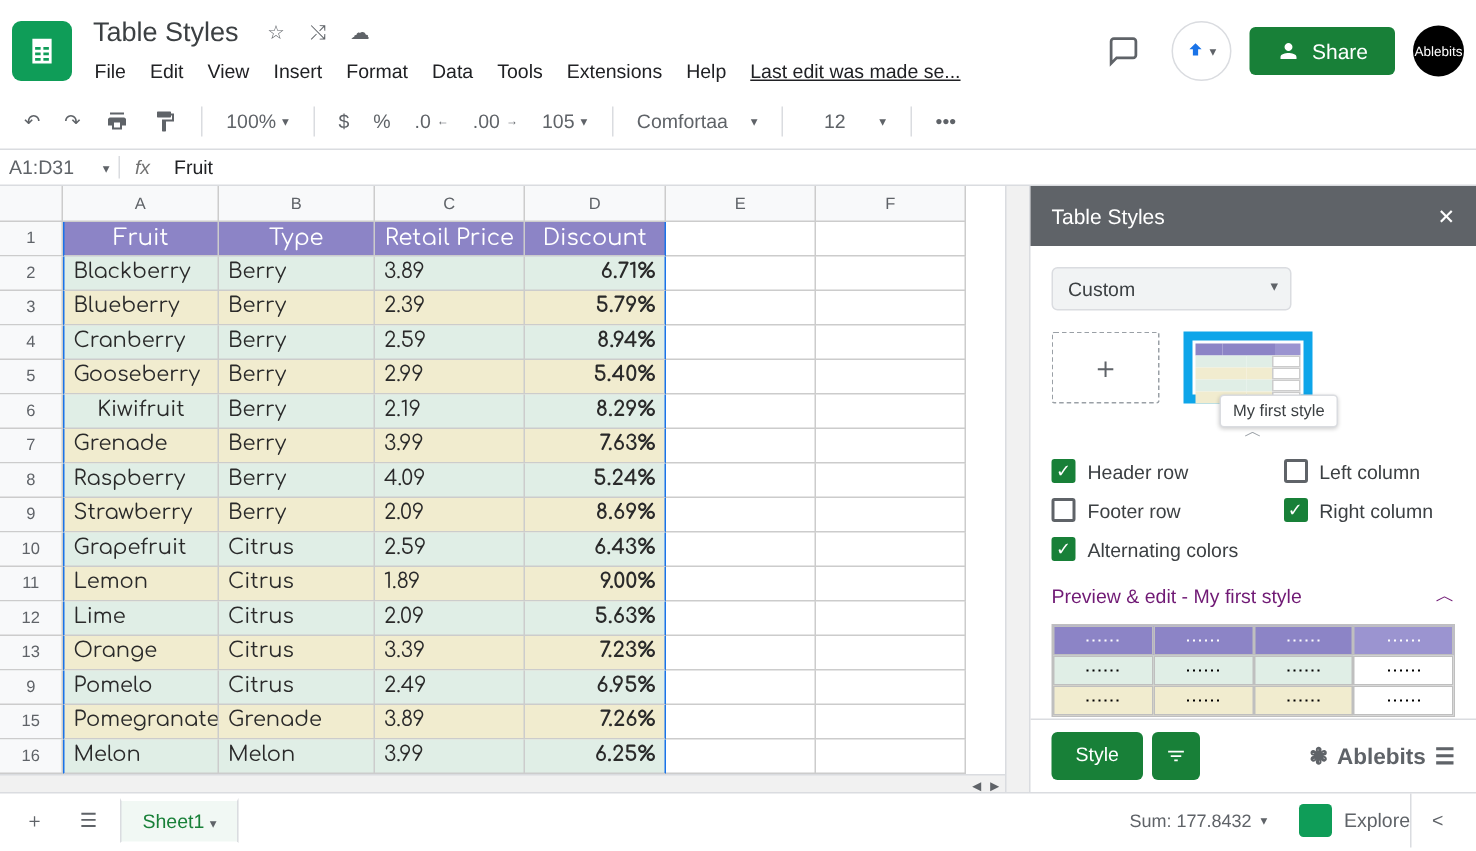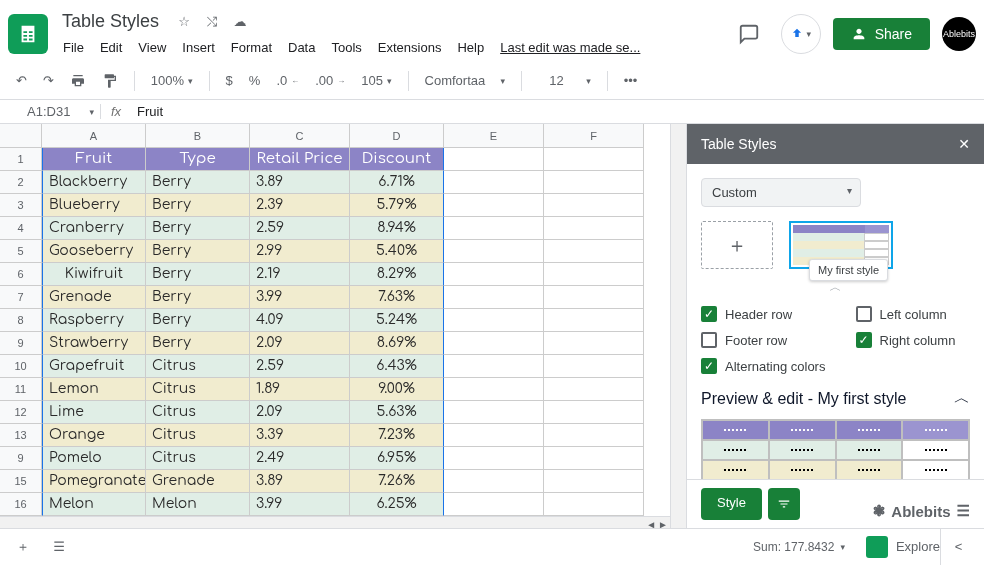--- a/index.html
+++ b/index.html
@@ -15,65 +15,65 @@
 .menubar span { padding: 4px 7px; color: #202124; cursor: pointer; border-radius: 4px; }
 .last-edit { color: #5f6368; text-decoration: underline; padding: 4px 7px; white-space: nowrap; max-width: 160px; overflow: hidden; text-overflow: ellipsis; }
 .right-actions { display: flex; align-items: center; gap: 12px; margin-left: 8px; }
 .iconbtn { width: 40px; height: 40px; border-radius: 50%; display: flex; align-items: center; justify-content: center; color: #5f6368; cursor: pointer; }
 .iconbtn.outline { border: 1px solid #dadce0; color: #1a73e8; }
 .share-btn { background: #188038; color: #fff; padding: 8px 18px; border-radius: 4px; font-size: 14px; display: flex; align-items: center; gap: 8px; cursor: pointer; font-weight: 500;}
 .avatar { width: 34px; height: 34px; border-radius: 50%; background: #000; color: #fff; font-size: 9px; display: flex; align-items: center; justify-content: center; }
 .toolbar { display: flex; align-items: center; padding: 4px 10px; border-bottom: 1px solid #dadce0; height: 38px; gap: 4px; font-size: 13px; color: #5f6368; }
 .tsep { width: 1px; height: 20px; background: #dadce0; margin: 0 6px; }
 .titem { padding: 4px 6px; cursor: pointer; border-radius: 2px; display: flex; align-items: center; gap: 4px;}
-.namebox { display: flex; align-items: center; border-bottom: 1px solid #dadce0; height: 24px; padding-left: 21px; }
+.namebox { display: flex; align-items: center; border-bottom: 1px solid #dadce0; height: 24px; }
 .nb-ref { width: 80px; padding: 0 6px; font-size: 13px; color: #5f6368; border-right: 1px solid #dadce0; display: flex; align-items: center; gap: 4px;}
 .nb-fx { width: 30px; text-align: center; font-style: italic; color: #737373; }
 .nb-input { flex: 1; padding: 0 6px; font-size: 13px; color: #202124; }
 .workspace { display: flex; height: calc(567px - 62px - 38px - 24px - 36px - 3px); }
 .grid-area { flex: 1; display: flex; overflow: hidden; position: relative; }
 .col-headers { display: flex; font-size: 11px; color: #5f6368; height: 24px; }
 .corner { width: 42px; border-right: 1px solid #ccc; border-bottom: 1px solid #ccc; background: #f8f9fa; }
 .colh { border-right: 1px solid #ccc; border-bottom: 1px solid #ccc; text-align: center; line-height: 24px; background: #f8f9fa; }
 .grid-body { display: flex; }
 .rownums { width: 42px; }
 .rown { height: 23px; font-size: 11px; color: #5f6368; text-align: center; line-height: 23px; border-right: 1px solid #ccc; border-bottom: 1px solid #ccc; background: #f8f9fa; }
 .cells { }
 .row { display: flex; height: 23px; }
 .cell { border-right: 1px solid #ccc; border-bottom: 1px solid #ccc; padding: 0 6px; line-height: 22px; font-size: 14px; overflow: hidden; white-space: nowrap; font-family: 'Comfortaa', Arial, sans-serif; color: #2a2a2a;}
 .hdr-cell { background: #8c84c6; color: #fff; text-align: center; font-size: 15px; }
-.d-col { text-align: center; font-weight: 400; }
+.d-col { text-align: right; font-weight: 700; }
 .alt0 { background: #e0eee6; }
 .alt1 { background: #f1eccf; }
 .scroll-v { width: 16px; background: #f1f1f1; border-left: 1px solid #dadce0; position: relative;}
 .scroll-h { height: 16px; background: #f1f1f1; border-top: 1px solid #dadce0; display:flex; align-items:center; justify-content:flex-end; padding:0 2px; gap:2px; font-size:10px; color:#5f6368;}
 .sidepanel { width: 298px; border-left: 1px solid #dadce0; display: flex; flex-direction: column; background: #fff; }
 .sp-header { background: #5f6368; color: #fff; height: 40px; display: flex; align-items: center; padding: 0 14px; font-size: 14px; font-weight: 500; justify-content: space-between;}
 .sp-body { padding: 14px; flex: 1; overflow: hidden; position: relative;}
 .dropdown { border: 1px solid #dadce0; border-radius: 4px; padding: 6px 28px 6px 10px; font-size: 13px; color: #3c4043; position: relative; width: 160px; background: #f1f3f4; cursor:pointer;}
 .dropdown::after { content: "▾"; position: absolute; right: 8px; top: 6px; font-size: 10px; color: #5f6368;}
 .templates { display: flex; gap: 16px; margin-top: 14px; }
 .tpl-add { width: 72px; height: 48px; border: 1px dashed #9aa0a6; border-radius: 2px; display: flex; align-items: center; justify-content: center; color: #5f6368; font-size: 20px; cursor: pointer; }
-.tpl-preview { width: 104px; height: 48px; border: 2px solid #0ea5e9; padding: 2px; position: relative; cursor:pointer;}
+.tpl-preview { width: 86px; height: 48px; border: 6px solid #0ea5e9; padding: 2px; position: relative; cursor:pointer;}
 .tpl-row { height: 8px; display: flex; }
 .tpl-c { flex: 1; border: 0; }
 .tooltip { position: absolute; top: 36px; left: 18px; background: #fff; border: 1px solid #dadce0; padding: 4px 8px; font-size: 11px; border-radius: 3px; box-shadow: 0 1px 3px rgba(0,0,0,.2); white-space: nowrap;}
 .sp-collapse { text-align: center; color: #9aa0a6; font-size: 12px; margin: 10px 0 4px; cursor:pointer;}
 .checks { margin-top: 8px; }
 .check-row { display: flex; gap: 40px; margin: 10px 0; }
 .chk { display: flex; align-items: center; gap: 8px; font-size: 13px; color: #3c4043; flex:1; cursor:pointer;}
 .chk-box { width: 16px; height: 16px; border: 2px solid #5f6368; border-radius: 2px; display: inline-flex; align-items: center; justify-content: center; font-size: 12px;}
 .chk-box.checked { background: #188038; border-color: #188038; color: #fff; }
-.section-title { font-size: 16px; color: #0f172a; margin-top: 14px; display:flex; justify-content:space-between; align-items:center;}
+.section-title { font-size: 13px; color: #701a75; margin-top: 14px; display:flex; justify-content:space-between; align-items:center;}
 .preview-tbl { margin-top: 10px; border: 1px solid #bfbfbf; }
 .pv-row { display: flex; height: 20px; }
 .pv-cell { flex: 1; border: 1px solid #bfbfbf; display:flex; align-items:center; justify-content:center;}
 .pv-dots { width: 24px; height: 4px; background-image: radial-gradient(#000 1px, transparent 1px); background-size: 4px 4px; }
 .pv-dots.w { background-image: radial-gradient(#fff 1px, transparent 1px); background-size: 4px 4px; }
-.sp-footer { border-top: 1px solid #dadce0; padding: 8px 14px; display: flex; align-items: flex-end; justify-content: space-between; }
+.sp-footer { border-top: 1px solid #dadce0; padding: 8px 14px; display: flex; align-items: center; justify-content: space-between; }
 .style-btn { background: #188038; color: #fff; padding: 7px 16px; border-radius: 4px; font-size: 13px; font-weight: 500; cursor:pointer;}
 .filter-btn { background: #188038; color: #fff; width: 32px; height: 32px; border-radius: 4px; display: flex; align-items: center; justify-content: center; cursor:pointer;}
 .brand { font-size: 15px; font-weight: 700; color: #5f6368; display:flex; align-items:center; gap:6px;}
 .statusbar { height: 36px; border-top: 1px solid #dadce0; display: flex; align-items: center; padding: 0 8px; }
 .sheet-tabs { display: flex; align-items: center; gap: 6px; flex: 1; }
 .st-btn { width: 30px; height: 30px; display: flex; align-items: center; justify-content: center; color: #5f6368; cursor:pointer;}
 .sheet-tab { padding: 6px 14px; border: 1px solid transparent; border-top:2px solid transparent; font-size: 13px; color: #188038; font-weight: 500; cursor:pointer;}
 .sheet-tab.active { border-color: #dadce0; border-bottom-color: #fff; border-top-color:#fff; background: #f1f8f4;}
 .sum-box { font-size: 12px; color: #5f6368; padding: 4px 10px; border: 1px solid transparent; display:flex; gap:6px; align-items:center; cursor:pointer;}
 .explore { display: flex; align-items: center; gap: 8px; font-size: 13px; color: #5f6368; margin-left: 10px; cursor:pointer;}
@@ -484,20 +484,21 @@
         <span style="cursor:pointer;">☰</span>
       </div>
     </div>
   </div>
 </div>
 
 <div class="statusbar">
   <div class="sheet-tabs">
     <div class="st-btn">＋</div>
     <div class="st-btn">☰</div>
+    <div class="sheet-tab active"><span>Sheet1</span> <span style="font-size:9px;color:#5f6368;">▾</span></div>
   </div>
   <div class="sum-box">
       <span>Sum: 177.8432</span>
       <span style="font-size:9px;">▾</span>
     </div>
   <div class="explore">
     <div class="explore-ico"></div>
     <span>Explore</span>
   </div>
   <div class="pager">&lt;</div>

